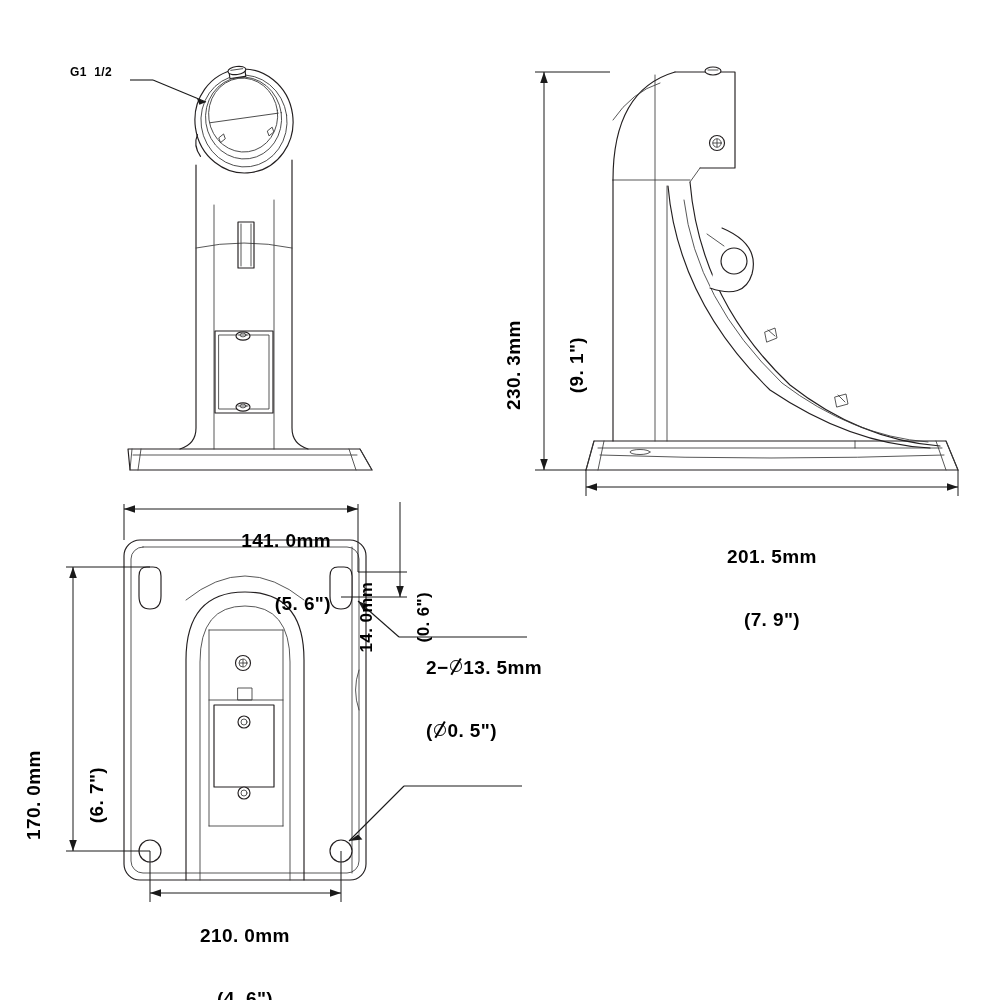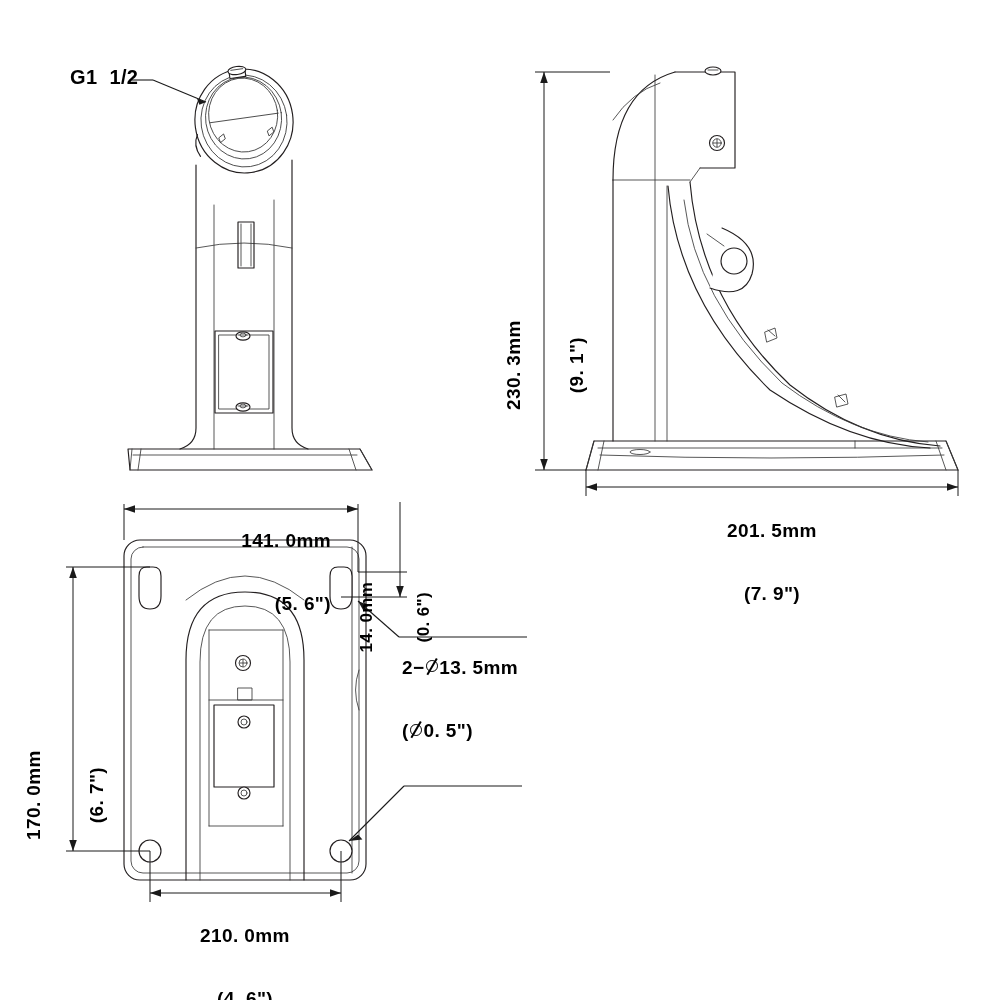--- a/index.html
+++ b/index.html
@@ -54,21 +54,21 @@
 
   .dimtext {
     position: absolute;
     font-family: "Liberation Sans", sans-serif;
     font-weight: bold;
     color: #000000;
     white-space: pre;
     letter-spacing: 0.4px;
     line-height: 1.12;
   }
-  .t-20 { font-size: 20px; }
+  .t-20 { font-size: 12px; }
   .t-19 { font-size: 19px; }
   .t-17 { font-size: 17px; }
   .center { text-align: center; }
   .rot90 {
     transform: rotate(-90deg);
     transform-origin: center center;
   }
   .dimblock { display: block; }
   .dia {
     display: inline-block;
@@ -331,21 +331,21 @@
 
   <div class="dimtext t-20" style="left:70px; top:66px;">G1  1/2</div>
 
   <div style="position:absolute; left:455px; top:200px; width:180px; height:180px;">
     <div class="dimtext t-19 center rot90" style="width:180px; position:absolute; left:0; top:80px;">
       <span class="dimblock">230. 3mm</span>
       <span class="dimblock">(9. 1")</span>
     </div>
   </div>
 
-  <div class="dimtext t-19 center" style="left:682px; top:477px; width:180px;">
+  <div class="dimtext t-19 center" style="left:682px; top:503px; width:180px;">
     <span class="dimblock">201. 5mm</span>
     <span class="dimblock">(7. 9")</span>
   </div>
 
   <div class="dimtext t-19 center" style="left:151px; top:487px; width:180px;text-align:right;">
     <span class="dimblock">141. 0mm</span>
     <span class="dimblock">(5. 6")</span>
   </div>
 
   <div style="position:absolute; left:330px; top:486px; width:130px; height:130px;">
@@ -360,19 +360,19 @@
       <span class="dimblock">170. 0mm</span>
       <span class="dimblock">(6. 7")</span>
     </div>
   </div>
 
   <div class="dimtext t-19 center" style="left:155px; top:882px; width:180px;">
     <span class="dimblock">210. 0mm</span>
     <span class="dimblock">(4. 6")</span>
   </div>
 
-  <div class="dimtext t-19" style="left:402px; top:614px;">
+  <div class="dimtext t-19" style="left:426px; top:614px;">
     <span class="dimblock"><span>2−</span><span class="dia"></span><span>13. 5mm</span></span>
     <span class="dimblock"><span>(</span><span class="dia"></span><span>0. 5"</span><span>)</span></span>
   </div>
 
 
 </div>
 
 </body></html>

